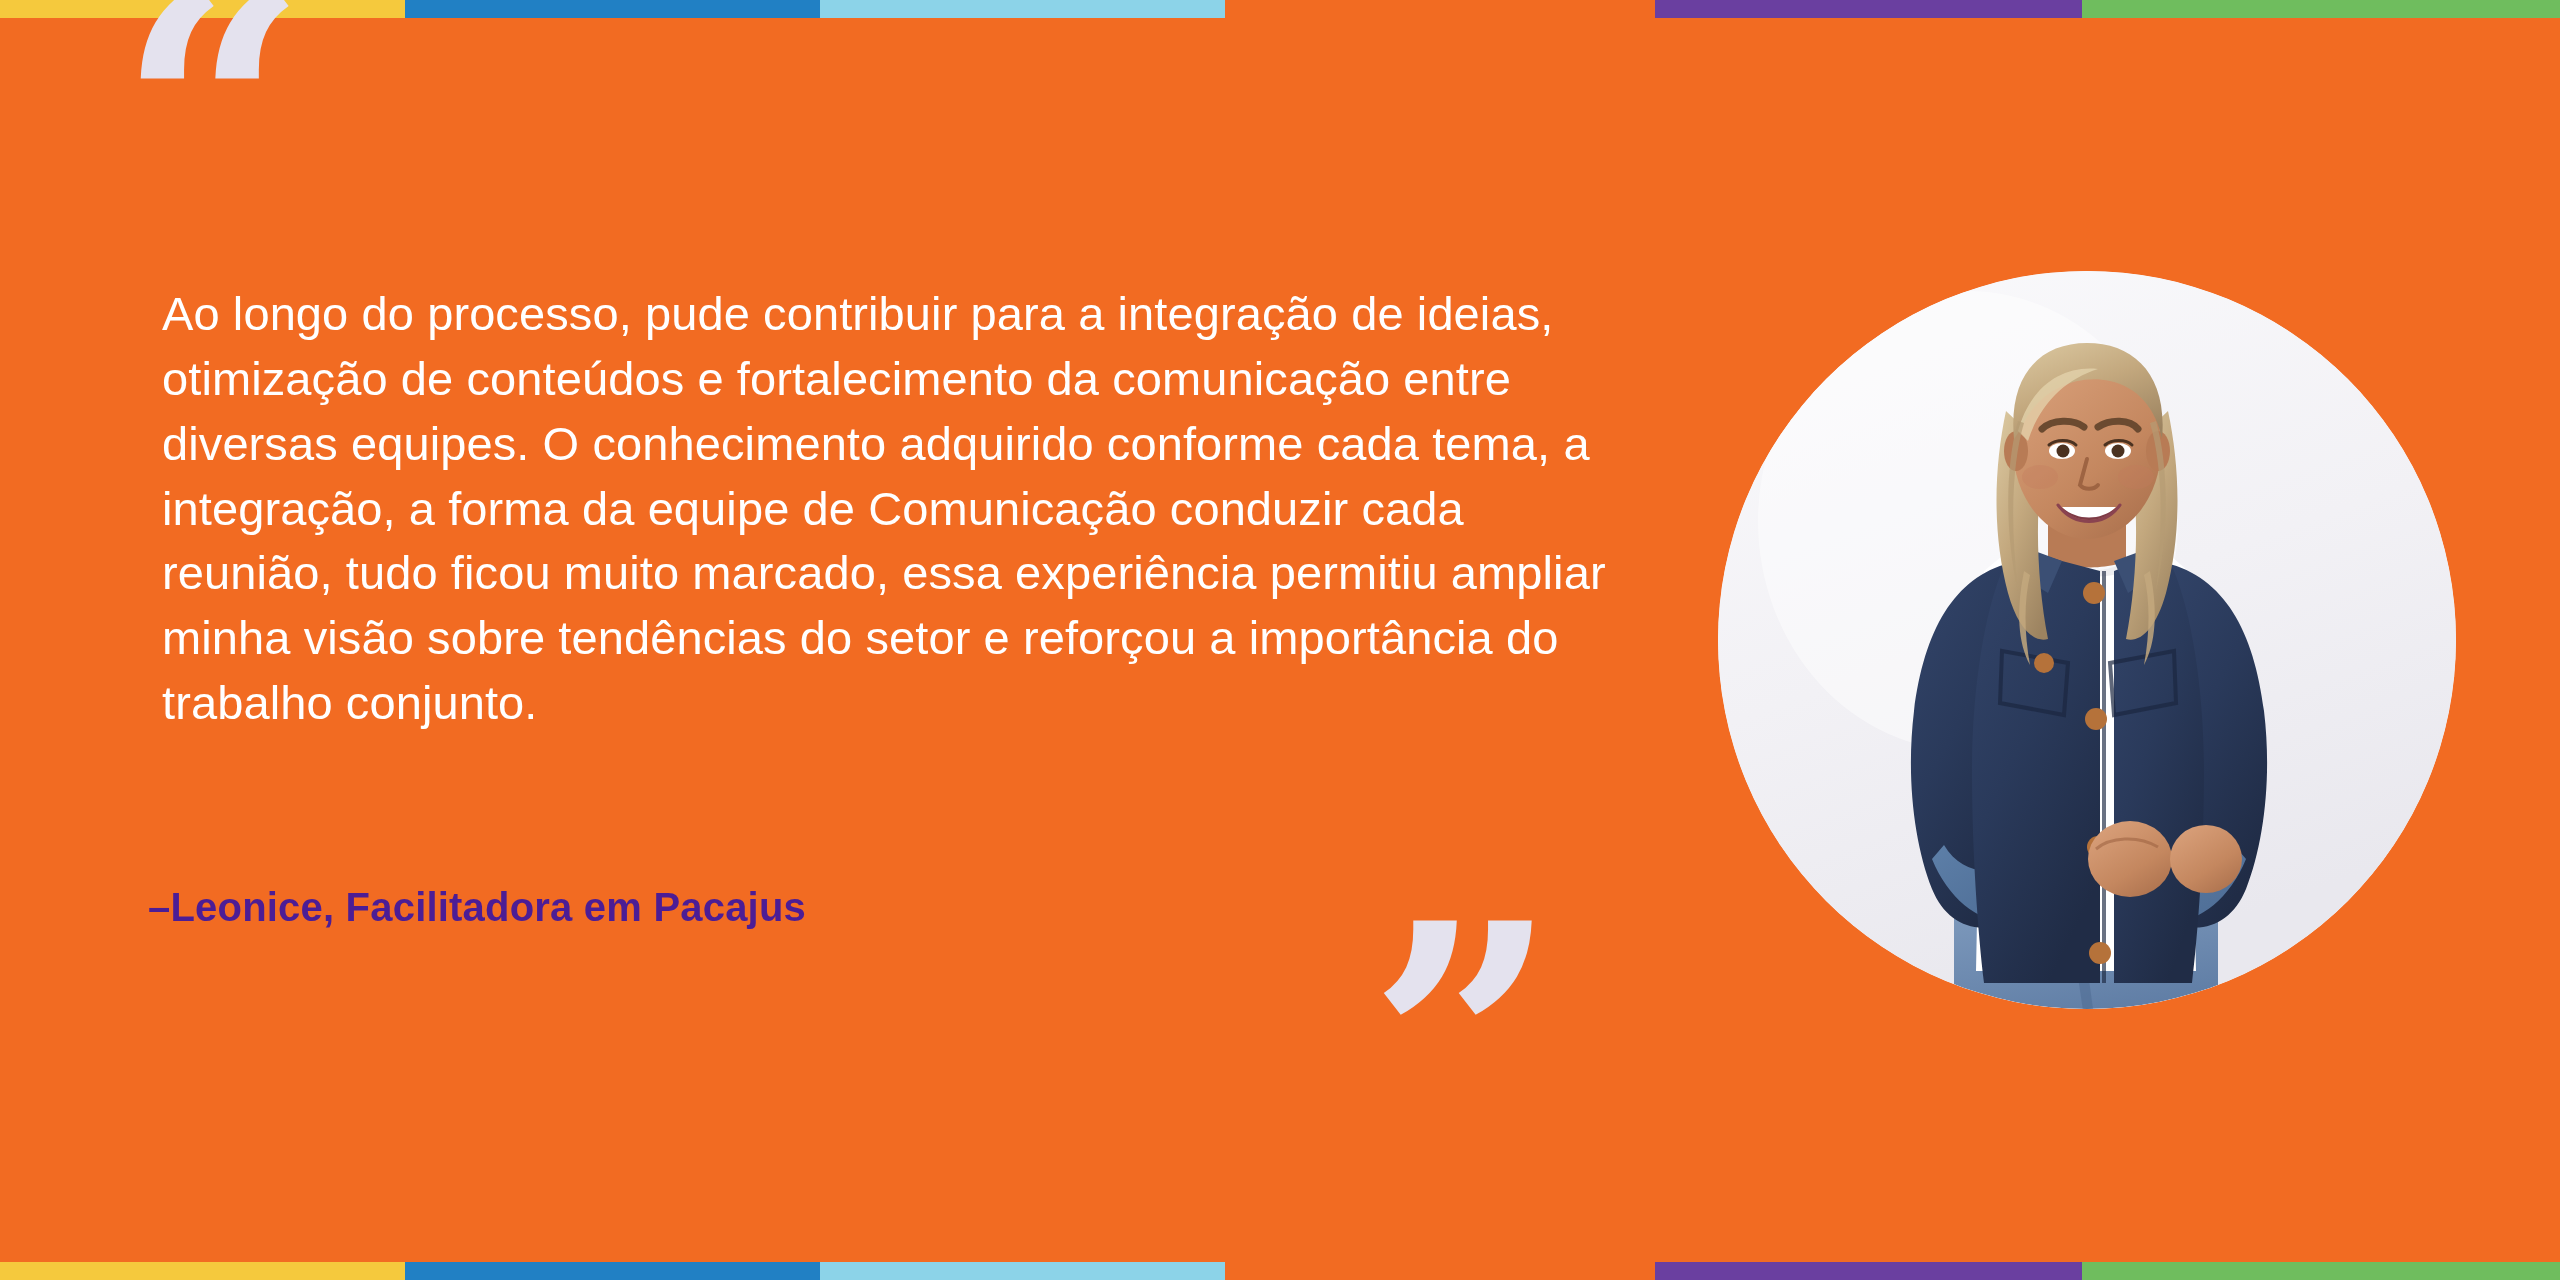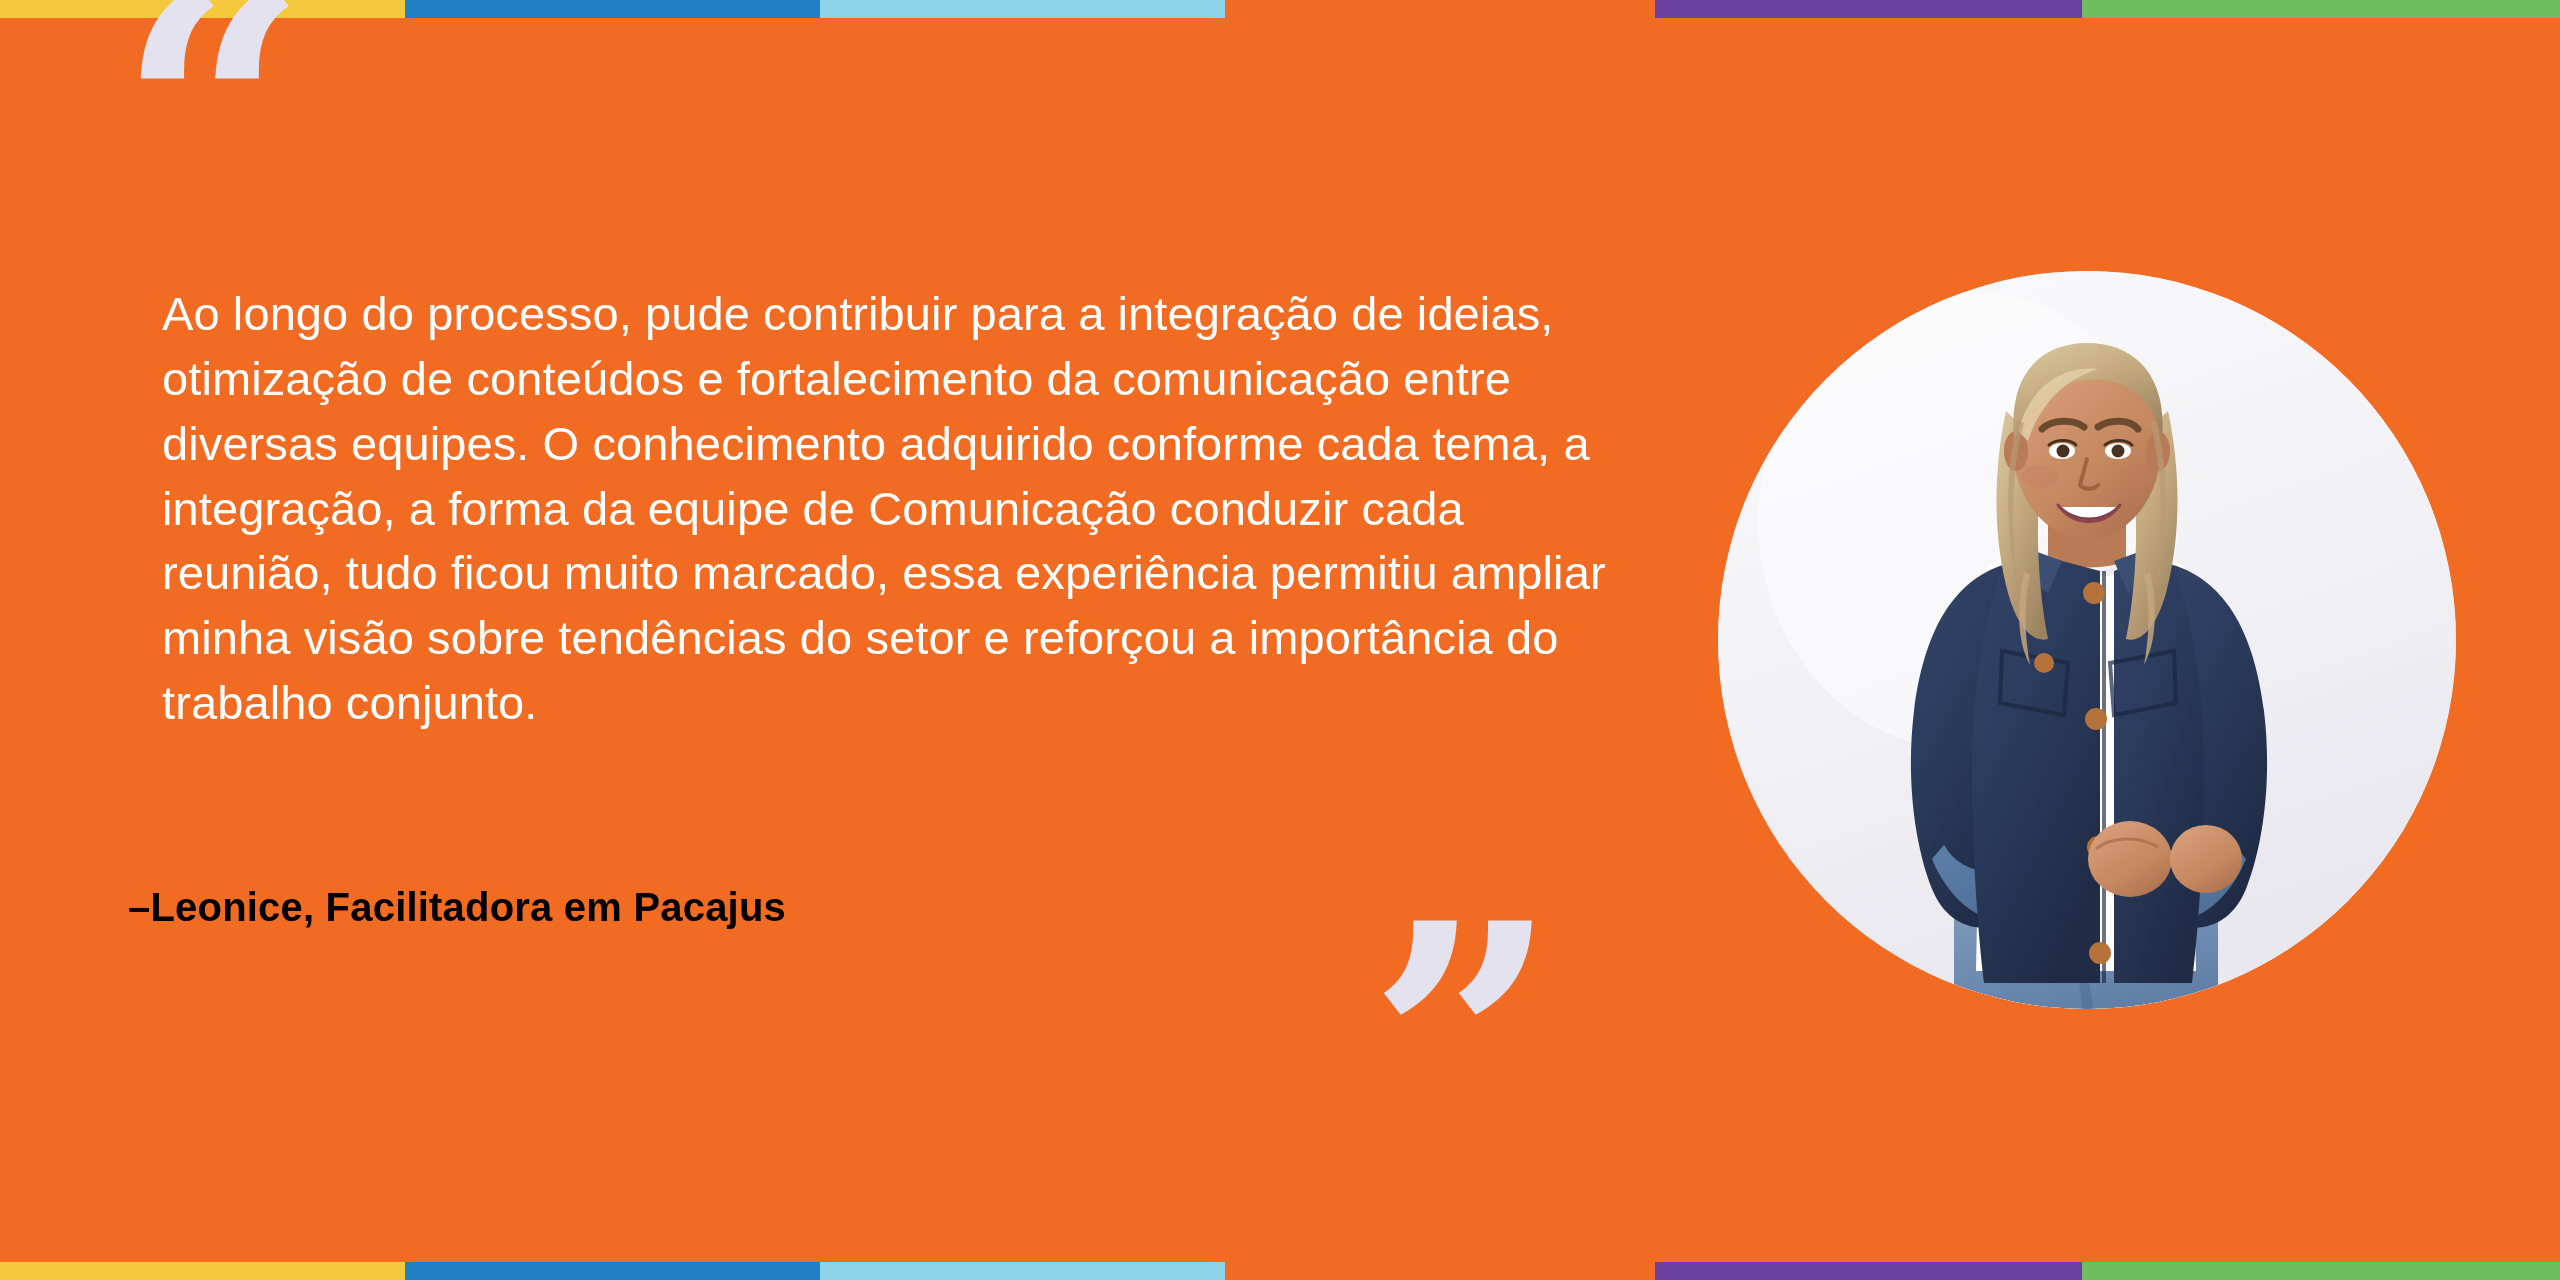--- a/index.html
+++ b/index.html
@@ -90,21 +90,21 @@
     <div class="bar-seg" style="left: 405px; width: 415px; background: rgb(33, 128, 196);"></div>
     <div class="bar-seg" style="left: 820px; width: 405px; background: rgb(140, 211, 232);"></div>
     <div class="bar-seg" style="left: 1655px; width: 427px; background: rgb(106, 63, 160);"></div>
     <div class="bar-seg" style="left: 2082px; width: 478px; background: rgb(111, 189, 94);"></div>
   </div>
 
   <div class="quote-mark quote-open" style="color: rgb(228, 226, 238);">“</div>
 
   <div class="quote-body" style="color: rgb(255, 255, 255);">Ao longo do processo, pude contribuir para a integração de ideias, otimização de conteúdos e fortalecimento da comunicação entre diversas equipes. O conhecimento adquirido conforme cada tema, a integração, a forma da equipe de Comunicação conduzir cada reunião, tudo ficou muito marcado, essa experiência permitiu ampliar minha visão sobre tendências do setor e reforçou a importância do trabalho conjunto.</div>
 
-  <div class="attribution" style="color: #000000;">–Leonice, Facilitadora em Pacajus</div>
+  <div class="attribution" style="color: #4c1d95; margin-left: 20px;">–Leonice, Facilitadora em Pacajus</div>
 
   <div class="quote-mark quote-close" style="color: rgb(228, 226, 238);">”</div>
 
   <div class="portrait" style="background: rgb(244, 243, 247);">
     <svg viewBox="0 0 738 738" xmlns="http://www.w3.org/2000/svg">
       <defs>
         <linearGradient id="bgGrad" x1="0" y1="0" x2="0.35" y2="1">
           <stop offset="0%" stop-color="#FAFAFC"></stop>
           <stop offset="55%" stop-color="#F2F1F5"></stop>
           <stop offset="100%" stop-color="#E9E8EE"></stop>

